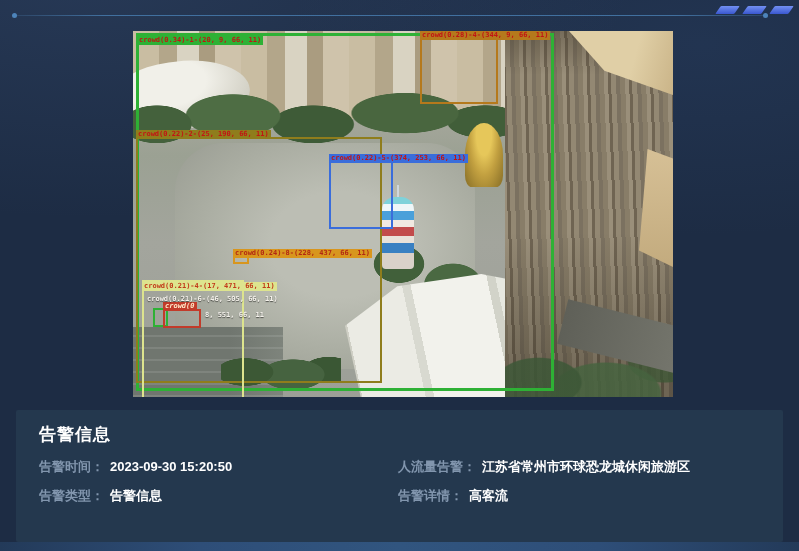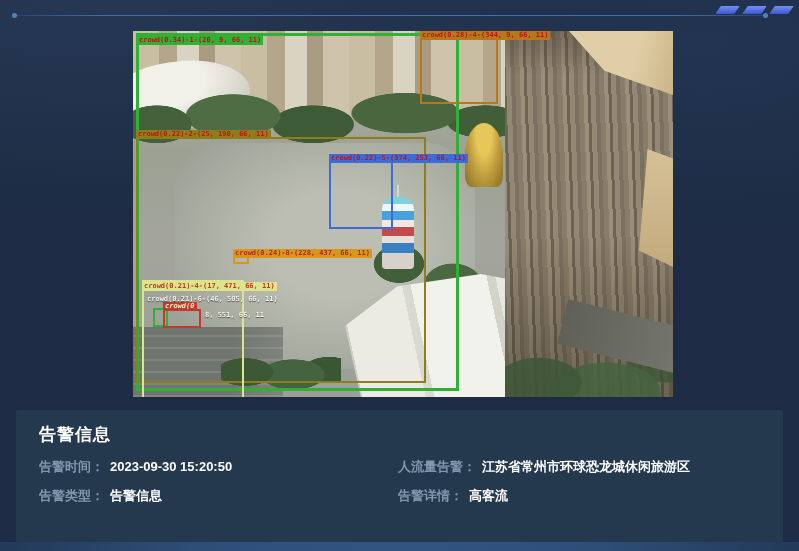--- a/index.html
+++ b/index.html
@@ -133,24 +133,24 @@
     <div class="sc gold-dome-2"></div>
     <div class="sc blue-bldg"></div>
     <div class="sc white-castle"></div>
     <div class="sc tower"></div>
     <div class="sc tent-main"></div>
     <div class="sc cliff"></div>
     <div class="sc tent-tr"></div>
     <div class="sc tent-r2"></div>
     <div class="sc path-r"></div>
     <div id="detections" class="detections">
-        <div class="dbox" style="left: 3px; top: 2px; width: 323px; height: 358px; border-color: rgb(46, 177, 53); border-width: 3px;">
+        <div class="dbox" style="left: 3px; top: 2px; width: 418px; height: 358px; border-color: rgb(46, 177, 53); border-width: 3px;">
           <span class="dlabel" style="background: rgb(46, 177, 53); color: rgb(194, 20, 20); top: 0px;">crowd(0.34)-1-(20, 9, 66, 11)</span>
         </div>
-        <div class="dbox" style="left: 3px; top: 106px; width: 290px; height: 246px; border-color: rgb(143, 125, 28); border-width: 2px;">
+        <div class="dbox" style="left: 3px; top: 106px; width: 246px; height: 246px; border-color: rgb(143, 125, 28); border-width: 2px;">
           <span class="dlabel" style="background: rgb(143, 125, 28); color: rgb(194, 20, 20); top: -9px;">crowd(0.22)-2-(25, 190, 66, 11)</span>
         </div>
         <div class="dbox" style="left: 279px; top: 7px; width: 78px; height: 66px; border-color: rgb(181, 121, 28); border-width: 2px; margin-left: 8px;">
           <span class="dlabel" style="background: rgb(181, 121, 28); color: rgb(194, 20, 20); top: -9px;">crowd(0.28)-4-(344, 9, 66, 11)</span>
         </div>
         <div class="dbox" style="left: 196px; top: 130px; width: 64px; height: 68px; border-color: rgb(58, 109, 219); border-width: 2px;">
           <span class="dlabel" style="background: rgb(58, 109, 219); color: rgb(194, 20, 20); top: -9px;">crowd(0.22)-5-(374, 253, 66, 11)</span>
         </div>
         <div class="dbox" style="left: 9px; top: 249px; width: 102px; height: 122px; border-color: rgb(221, 228, 142); border-width: 2px;">
           <span class="dlabel" style="background: rgb(221, 228, 142); color: rgb(194, 58, 26); top: 0px;">crowd(0.21)-4-(17, 471, 66, 11)</span>

